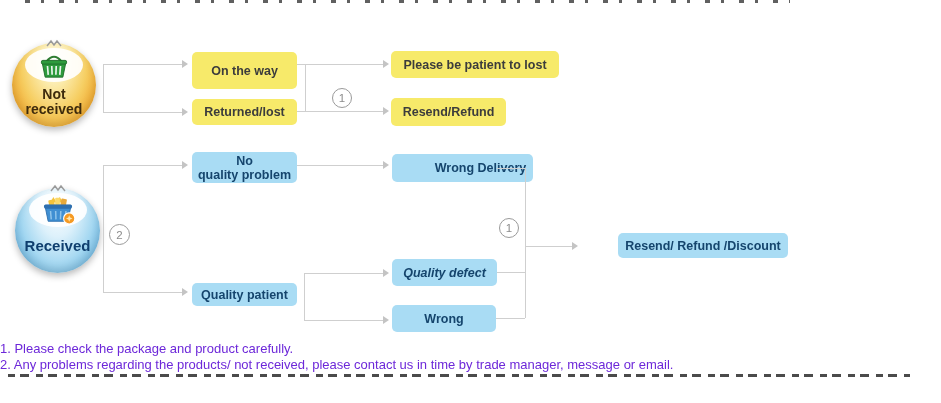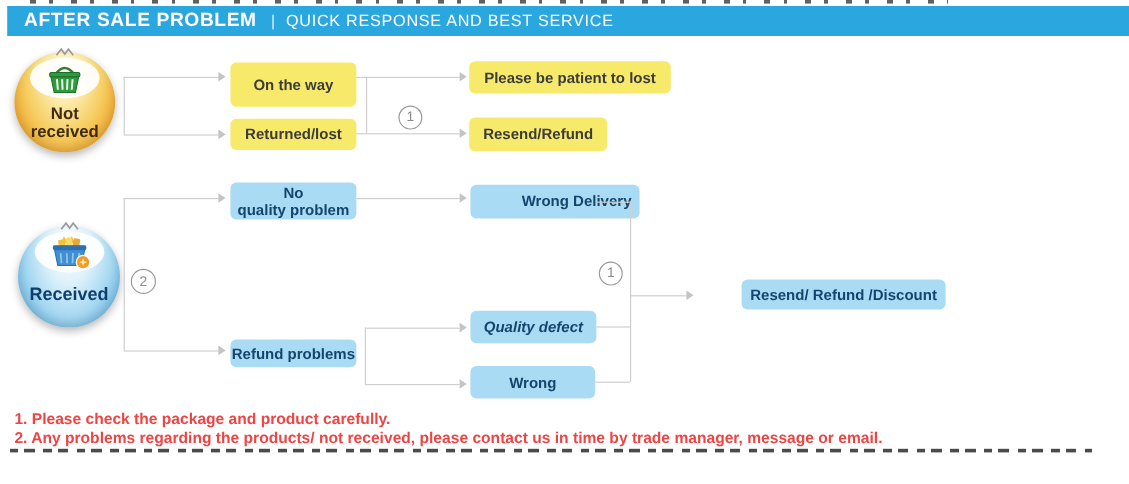--- a/index.html
+++ b/index.html
@@ -53,35 +53,30 @@
   
   .hline{position:absolute;height:1px;background:#CFCFCF;}
   .vline{position:absolute;width:1px;background:#CFCFCF;}
   .arrow{position:absolute;width:0;height:0;border-top:4px solid transparent;border-bottom:4px solid transparent;border-left:6px solid #C4C4C4;}
   
   .stepnum{
     position:absolute;width:18px;height:18px;border:1px solid #9A9A9A;border-radius:50%;
     color:#8C8C8C;font-size:11.5px;display:flex;align-items:center;justify-content:center;background:#fff;
   }
   
-  .note{position:absolute;left:12px;color:#ef4444;font-weight:bold;font-size:13px;white-space:nowrap;}
+  .note{position:absolute;left:0;color:#6d28d9;font-weight:normal;font-size:13px;white-space:nowrap;}
 </style>
 </head>
 <body>
 
 <div id="stage">
 
   <div class="crop-strip crop-top"></div>
   <div class="crop-strip crop-bottom"></div>
 
-  <div class="hdr">
-    <span class="hdr-title">AFTER SALE PROBLEM</span>
-    <span class="hdr-sep">|</span>
-    <span class="hdr-sub">QUICK RESPONSE AND BEST SERVICE</span>
-  </div>
 
   <div class="badge badge-orange">
     <svg class="bow" width="16" height="8" viewBox="0 0 16 8">
       <polyline points="1,7 5,2 8,6 11,2 15,7" fill="none" stroke="#9a9a9a" stroke-width="1.4"></polyline>
     </svg>
     <div class="gloss">
       <svg width="38" height="27" viewBox="0 0 40 29">
         <path d="M12 10 Q20 0 28 10" fill="none" stroke="#2f7d32" stroke-width="2.2"></path>
         <path d="M7 10 L33 10 L29.5 27 L10.5 27 Z" fill="#2E9B3D" stroke="#1F6E2A" stroke-width="1"></path>
         <rect x="6.5" y="9" width="27" height="4" rx="1.5" fill="#2E9B3D" stroke="#1F6E2A" stroke-width="1"></rect>
@@ -145,21 +140,21 @@
   <div class="hline" style="left:103px;top:292px;width:79px;"></div>
   <div class="arrow" style="left:182px;top:288px;"></div>
   <div class="stepnum" style="left:109px;top:224px;width:19px;height:19px;">2</div>
 
   <div class="node bnode" style="left:192px;top:152px;width:105px;height:31px;">
     <div class="two-line">
       <span>No</span>
       <span>quality problem</span>
     </div>
   </div>
-  <div class="node bnode" style="left:192px;top:283px;width:105px;height:23px;">Refund problems</div>
+  <div class="node bnode" style="left:192px;top:283px;width:105px;height:23px;">Quality patient</div>
 
   <div class="hline" style="left:297px;top:165px;width:86px;"></div>
   <div class="arrow" style="left:383px;top:161px;"></div>
 
   <div class="vline" style="left:304px;top:273px;height:47px;"></div>
   <div class="hline" style="left:304px;top:273px;width:79px;"></div>
   <div class="arrow" style="left:383px;top:269px;"></div>
   <div class="hline" style="left:304px;top:320px;width:79px;"></div>
   <div class="arrow" style="left:383px;top:316px;"></div>
 

